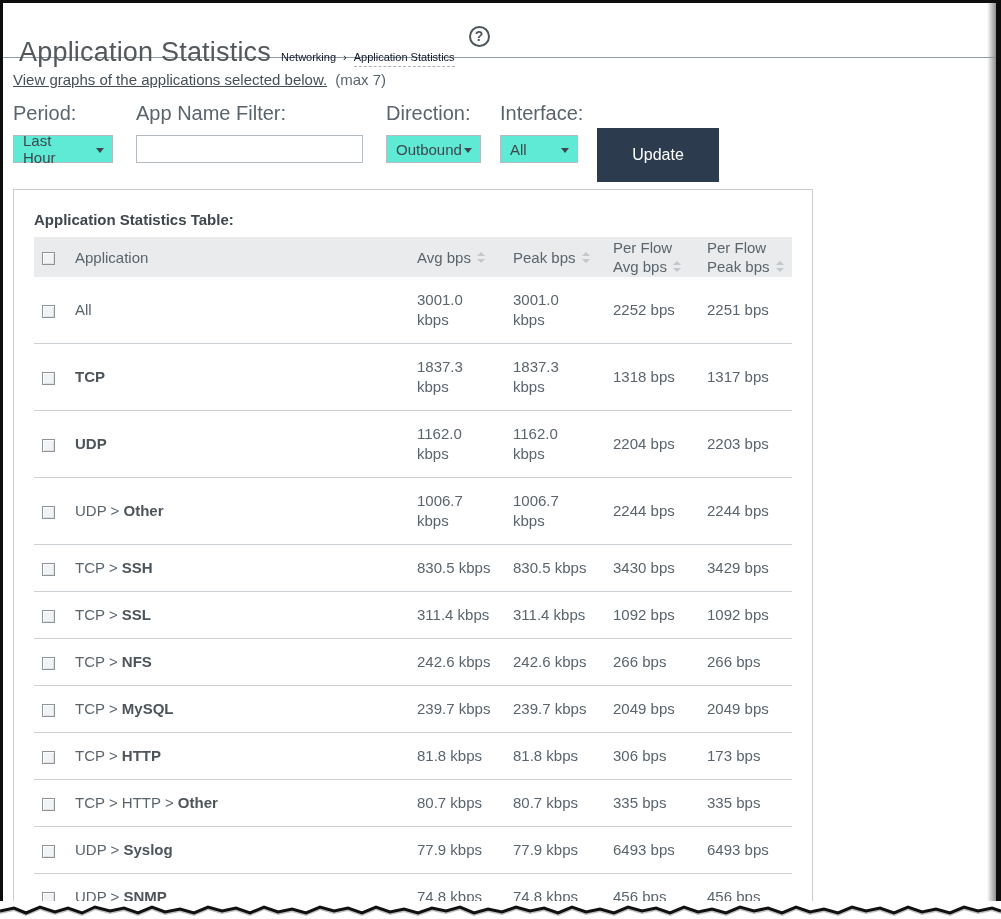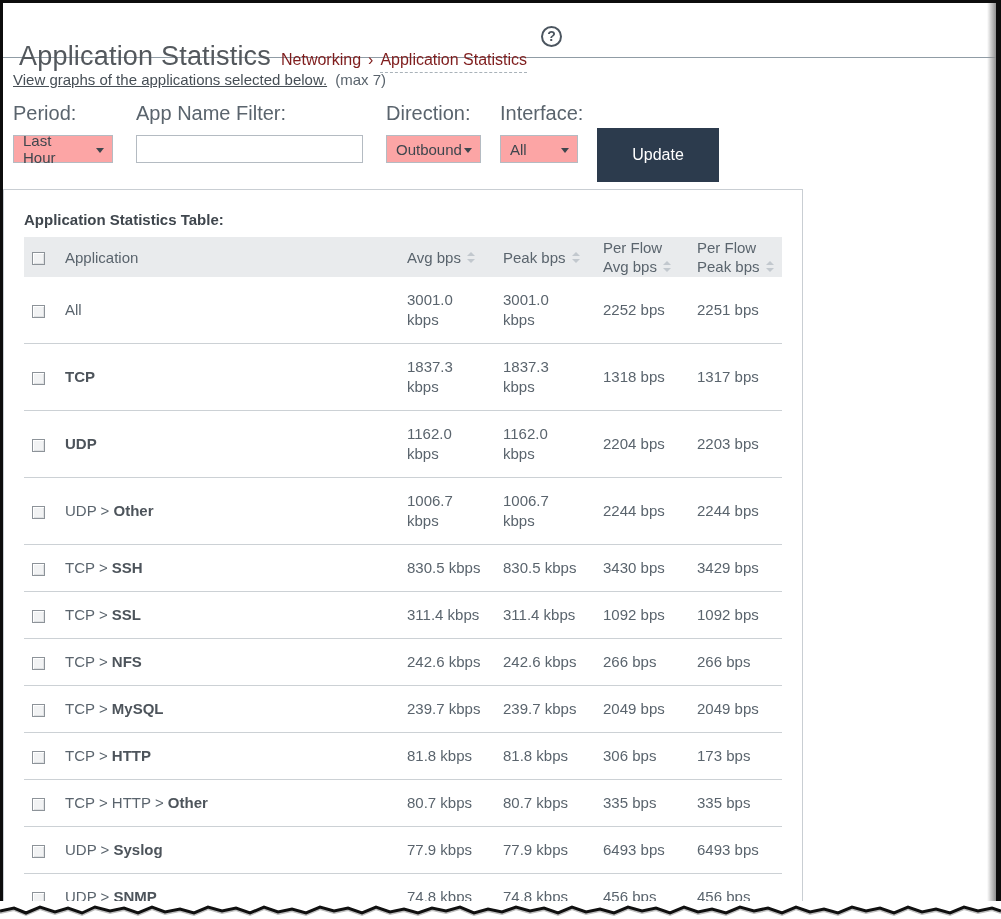--- a/index.html
+++ b/index.html
@@ -21,39 +21,39 @@
     background:linear-gradient(to right, rgba(120,120,120,0), #8f8f8f);
     pointer-events:none;
   }
   
   .page-header {
     height:55px; padding:12px 0 0 16px;
     border-bottom:1px solid #909ca5;
     display:flex; align-items:baseline; gap:10px;
   }
   .page-title { font-size:27px; font-weight:400; color:#53585d; letter-spacing:.2px; }
-  .breadcrumb { font-size:16px; color:#7f1d1d; display:inline-flex; align-items:baseline; gap:7px;margin-top:36px; }
+  .breadcrumb { font-size:11px; color:#0f172a; display:inline-flex; align-items:baseline; gap:7px;margin-top:36px; }
   .crumb-current { border-bottom:1px dashed #a9b2b9; padding-bottom:3px; }
   .help-icon {
     width:21px; height:21px; border:2px solid #4b555f; border-radius:50%;
     color:#4b555f; font-size:14px; font-weight:bold;
     display:inline-flex; align-items:center; justify-content:center;
     align-self:center; margin-left:4px; cursor:pointer;
   }
   
   .link-bar { padding:13px 0 0 10px; font-size:15px; height:30px; }
   .graphs-link { color:#474f56; text-decoration:underline; cursor:pointer; }
   .link-suffix { color:#5a646d; margin-left:4px; }
   
   .filters { position:relative; height:101px; }
   .flabel { position:absolute; top:14px; font-size:20px; color:#5a646d; }
   .lbl-period { left:10px; } .lbl-appname { left:133px; }
   .lbl-direction { left:383px; } .lbl-interface { left:497px; }
   .selectbox {
-    position:absolute; top:47px; height:28px; background:#fca5a5;
+    position:absolute; top:47px; height:28px; background:#5eead4;
     border:1px solid #b4bbc2; display:flex; align-items:center;
     font-size:15px; color:#3f464d; padding:0 24px 0 9px; cursor:pointer;
   }
   .sel-period { left:10px; width:100px; }
   .sel-direction { left:383px; width:95px; }
   .sel-interface { left:497px; width:78px; }
   .caret {
     position:absolute; right:8px; top:12px; width:0; height:0;
     border-left:4px solid transparent; border-right:4px solid transparent;
     border-top:5px solid #3f464d;
@@ -63,21 +63,21 @@
     border:1px solid #b4bbc2; font-size:15px; padding:0 8px;
     font-family:"Liberation Sans", sans-serif; color:#3f464d; outline:none;
   }
   .update-btn {
     position:absolute; left:594px; top:40px; width:122px; height:54px;
     background:#2c3b4d; color:#fff; border:none; font-size:16px;
     font-family:"Liberation Sans", sans-serif; cursor:pointer;
   }
   
   .panel {
-    width:800px; height:726px;
+    margin-left:10px; width:800px; height:726px;
     border:1px solid #c9ced3; padding:21px 20px 0 20px; overflow:hidden;
   }
   .panel-title { font-size:15px; font-weight:bold; color:#3f464d; margin-bottom:9px; }
   table { border-collapse:collapse; table-layout:fixed; width:758px; }
   col.c-check { width:41px; } col.c-app { width:342px; }
   col.c-avg { width:96px; } col.c-peak { width:100px; }
   col.c-favg { width:94px; } col.c-fpeak { width:85px; }
   thead th {
     background:#e9ebed; font-weight:400; font-size:15px; color:#5a646d;
     text-align:left; vertical-align:middle; height:40px; line-height:19px;

